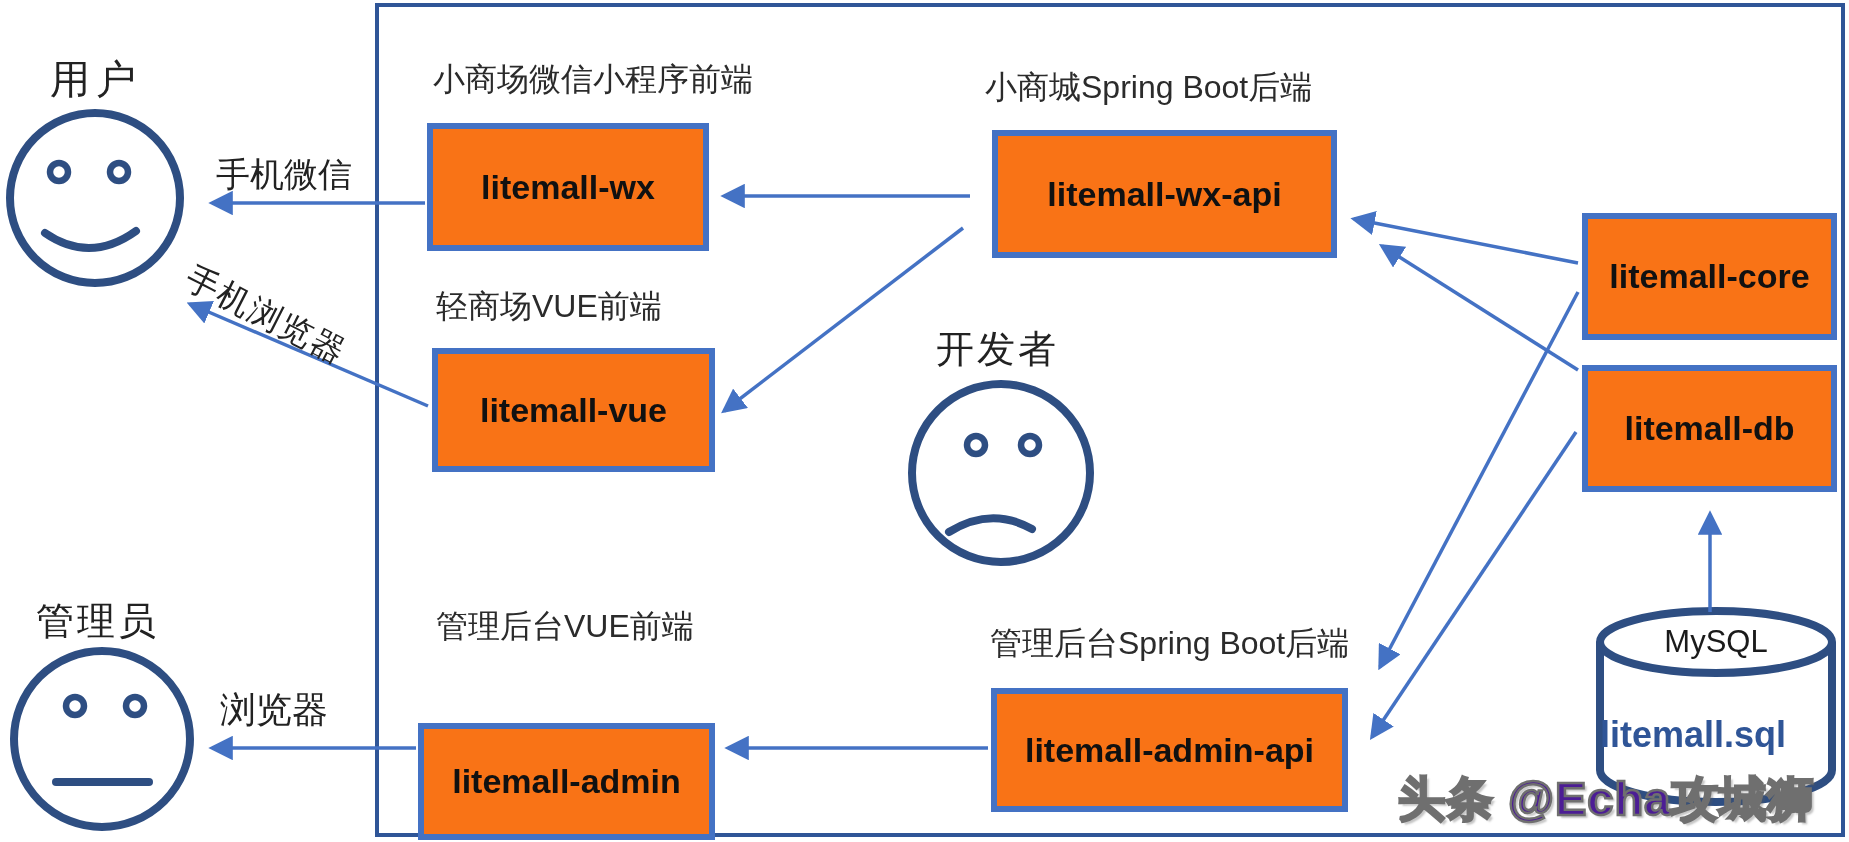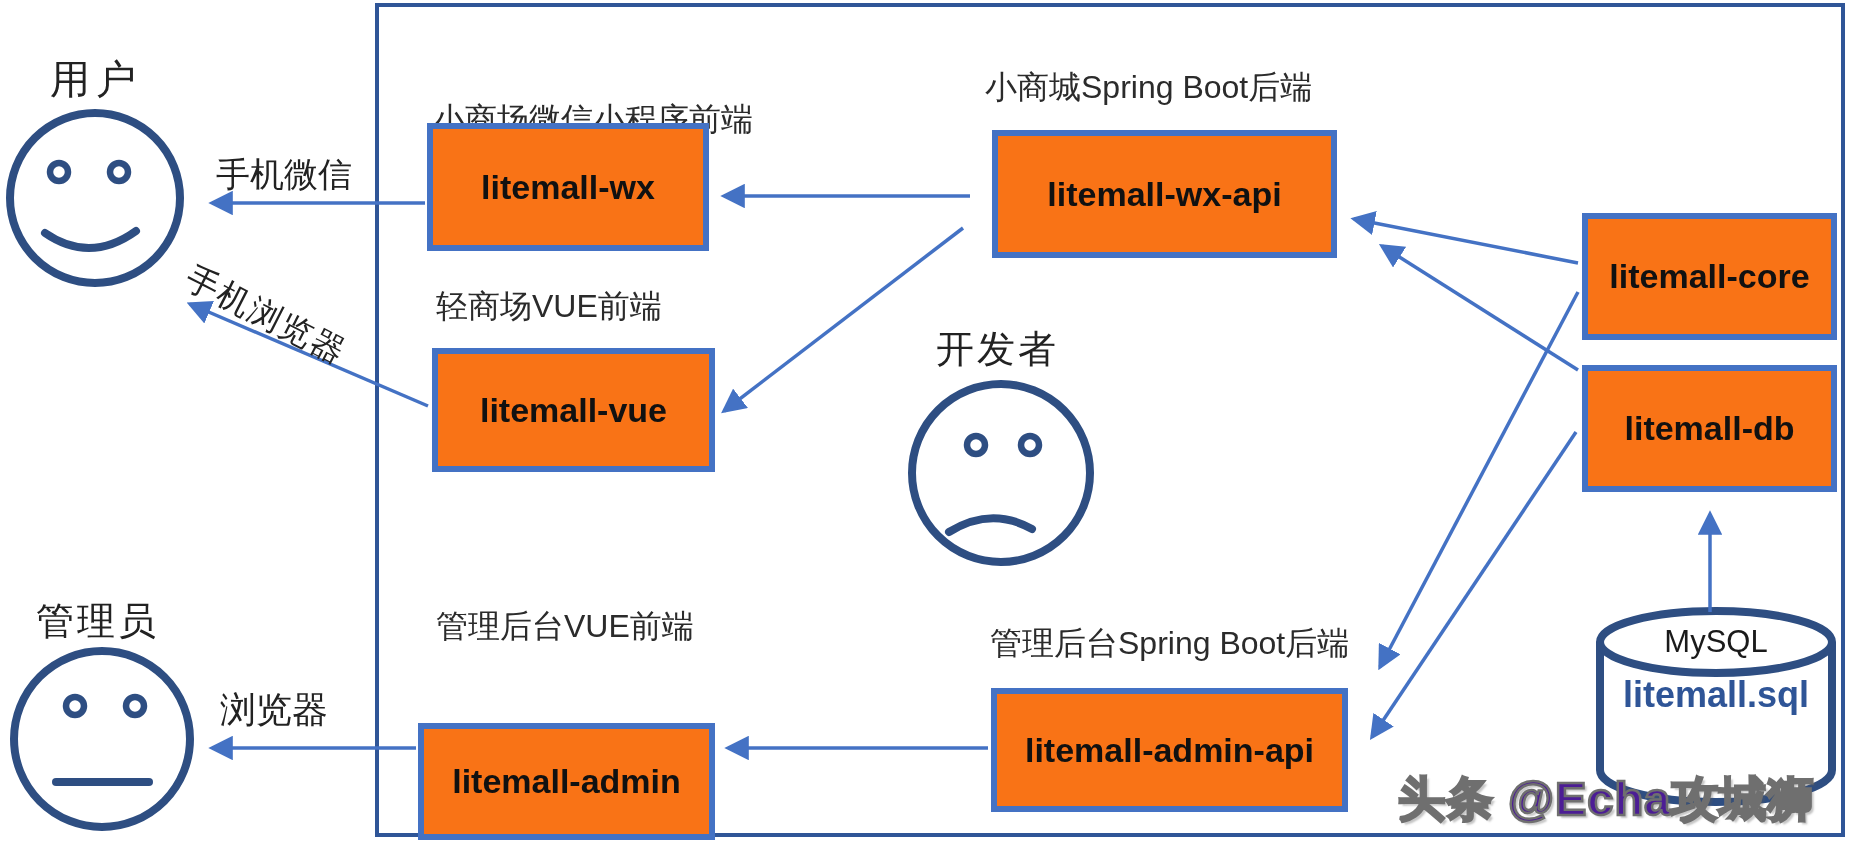--- a/index.html
+++ b/index.html
@@ -22,21 +22,21 @@
     position:absolute;z-index:2;background:#f97316;
     border:6px solid var(--node-border,#4472C4);
     display:flex;align-items:center;justify-content:center;
     font-weight:bold;font-size:34px;color:#111;letter-spacing:0px;
   }
   .caption{position:absolute;z-index:2;font-size:32px;color:#2b2b2b;white-space:nowrap;}
   .actor-label{position:absolute;z-index:2;font-size:40px;color:#222;white-space:nowrap;letter-spacing:6px;}
   .edge-label{position:absolute;z-index:2;font-size:34px;color:#222;white-space:nowrap;}
   .rot{transform:rotate(27deg);transform-origin:0 0;font-size:33px;letter-spacing:2px;}
   .db-type{position:absolute;left:1600px;top:624px;width:232px;text-align:center;z-index:2;font-size:31px;color:#1a1a1a;}
-  .db-file{position:absolute;left:1600px;top:674px;width:232px;text-align:center;z-index:2;
+  .db-file{position:absolute;left:1600px;top:714px;width:232px;z-index:2;
     font-size:36px;font-weight:bold;color:var(--db-text,#2F5597);}
   .watermark{
     position:absolute;left:1398px;top:768px;z-index:4;white-space:nowrap;
     font-size:47px;font-weight:bold;color:#4c1d95;letter-spacing:1px;
     -webkit-text-stroke:2.5px var(--watermark,#6f6f6f);
     text-shadow:3px 3px 2px rgba(90,90,90,0.35);
   }
 </style>
 </head>
 <body>
@@ -92,21 +92,21 @@
   </svg>
 
   <div class="actor-label" style="left:42px;top:52px;margin-left:8px;">用户</div>
   <div class="actor-label" style="left:36px;top:596px;font-size:38px;letter-spacing:3px;">管理员</div>
   <div class="actor-label" style="left:936px;top:324px;font-size:38px;letter-spacing:3px;">开发者</div>
 
   <div class="edge-label" style="left:216px;top:152px;">手机微信</div>
   <div class="edge-label rot" style="left:198px;top:256px;">手机浏览器</div>
   <div class="edge-label" style="left:220px;top:686px;font-size:36px;">浏览器</div>
 
-  <div class="caption" style="left:433px;top:58px;margin-top:40px;">小商场微信小程序前端</div>
+  <div class="caption" style="left:433px;top:58px;">小商场微信小程序前端</div>
   <div class="caption" style="left:985px;top:66px;">小商城Spring Boot后端</div>
   <div class="caption" style="left:436px;top:285px;">轻商场VUE前端</div>
   <div class="caption" style="left:436px;top:605px;">管理后台VUE前端</div>
   <div class="caption" style="left:990px;top:622px;">管理后台Spring Boot后端</div>
 
   <div class="node" style="left:427px;top:123px;width:270px;height:116px;">
     <span>litemall-wx</span>
   </div>
   <div class="node" style="left:992px;top:130px;width:333px;height:116px;">
     <span>litemall-wx-api</span>

